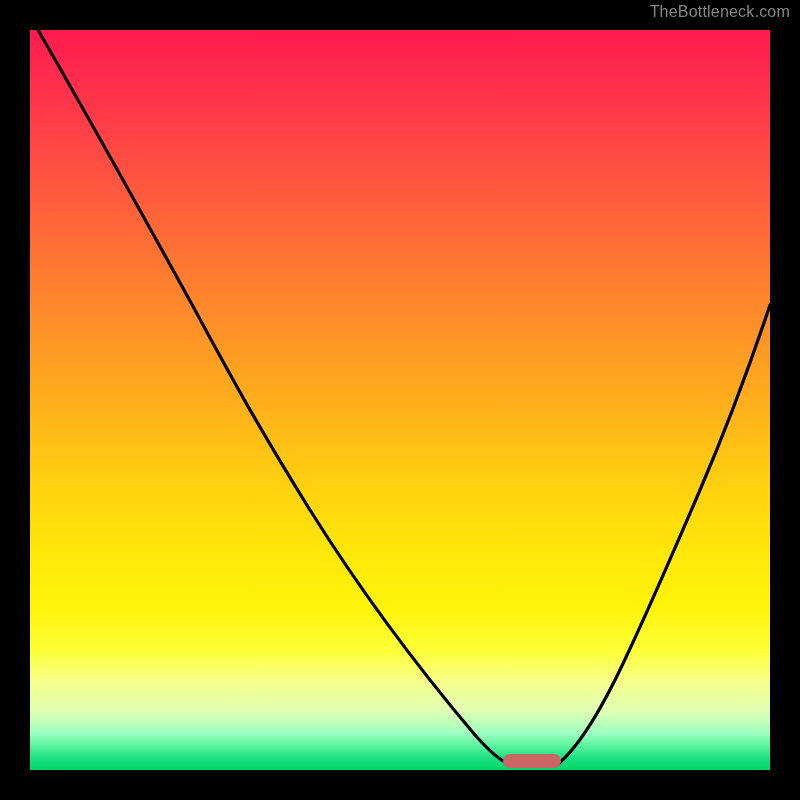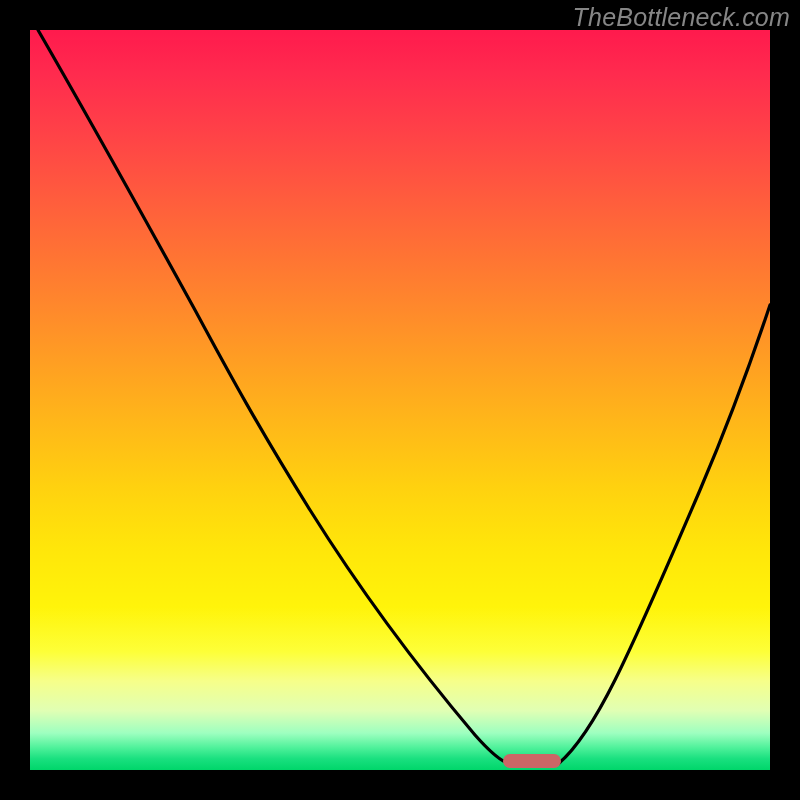--- a/index.html
+++ b/index.html
@@ -58,25 +58,24 @@
     width: 58px;
     height: 14px;
     border-radius: 7px;
     background: #cc6666;
   }
   .watermark {
     position: absolute;
     right: 10px;
     top: 3px;
     color: #868686;
-    font-size: 25px;
+    font-size: 16px;
     letter-spacing: 0.2px;
     font-weight: 500;
     user-select: none;
-    font-style: italic;
   }
 </style>
 </head>
 <body>
 
 <div class="frame">
 
   <div class="plot-area">
 
     <svg class="curve" viewBox="0 0 740 740" preserveAspectRatio="none">

